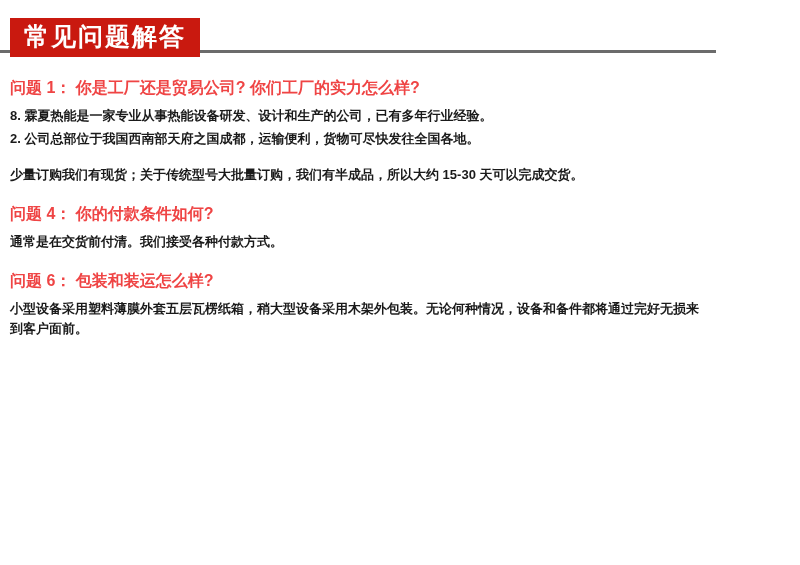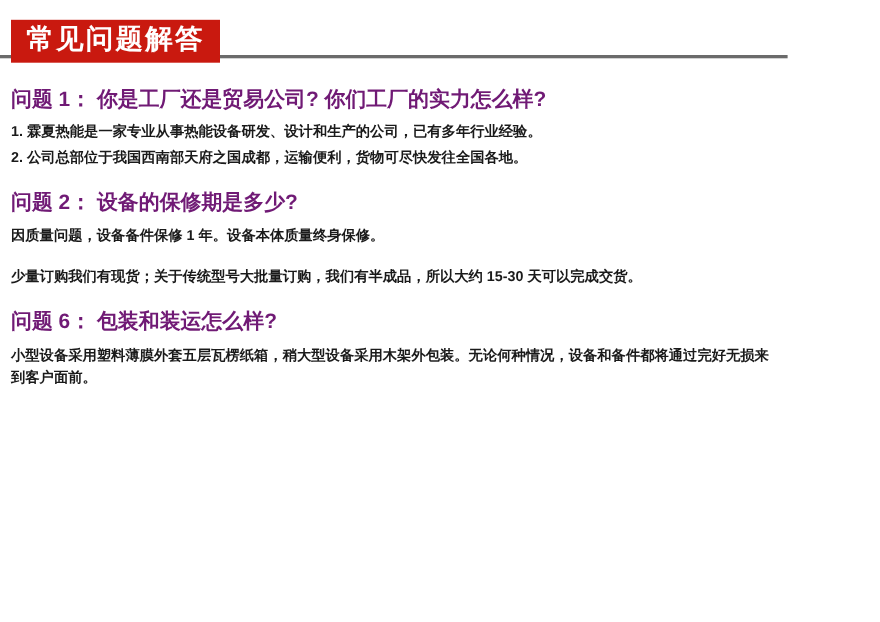--- a/index.html
+++ b/index.html
@@ -50,23 +50,23 @@
     z-index: 2;
   }
   .content {
     padding: 16px 14px 0 10px;
     box-sizing: border-box;
   }
   .qa-block {
     margin-bottom: 16px;
   }
   .q-line {
-    font-size: 19px;
+    font-size: 16px;
     font-weight: bold;
-    color: #701a75;
+    color: #ef4444;
     line-height: 1.55;
     margin-bottom: 5px;
   }
   .a-line {
     font-size: 13px;
     color: #1a1a1a;
     line-height: 1.6;
     margin-bottom: 2px;
     font-weight: bold;
   }
@@ -78,33 +78,33 @@
 
   <div class="header">
     <div class="header-rule"></div>
     <div class="title-box">常见问题解答</div>
   </div>
 
   <div class="content">
 
     <div class="qa-block">
       <div class="q-line">问题 1： 你是工厂还是贸易公司? 你们工厂的实力怎么样?</div>
-      <div class="a-line">1. 霖夏热能是一家专业从事热能设备研发、设计和生产的公司，已有多年行业经验。</div>
+      <div class="a-line">8. 霖夏热能是一家专业从事热能设备研发、设计和生产的公司，已有多年行业经验。</div>
       <div class="a-line">2. 公司总部位于我国西南部天府之国成都，运输便利，货物可尽快发往全国各地。</div>
     </div>
 
-    <div class="qa-block">
-      <div class="q-line">问题 2： 设备的保修期是多少?</div>
-      <div class="a-line">因质量问题，设备备件保修 1 年。设备本体质量终身保修。</div>
-    </div>
 
     <div class="qa-block">
       <div class="a-line">少量订购我们有现货；关于传统型号大批量订购，我们有半成品，所以大约 15-30 天可以完成交货。</div>
     </div>
 
+    <div class="qa-block">
+      <div class="q-line">问题 4： 你的付款条件如何?</div>
+      <div class="a-line">通常是在交货前付清。我们接受各种付款方式。</div>
+    </div>
 
     <div class="qa-block">
       <div class="q-line">问题 6： 包装和装运怎么样?</div>
       <div class="a-line">小型设备采用塑料薄膜外套五层瓦楞纸箱，稍大型设备采用木架外包装。无论何种情况，设备和备件都将通过完好无损来到客户面前。</div>
     </div>
 
 
   </div>
 </div>
 

